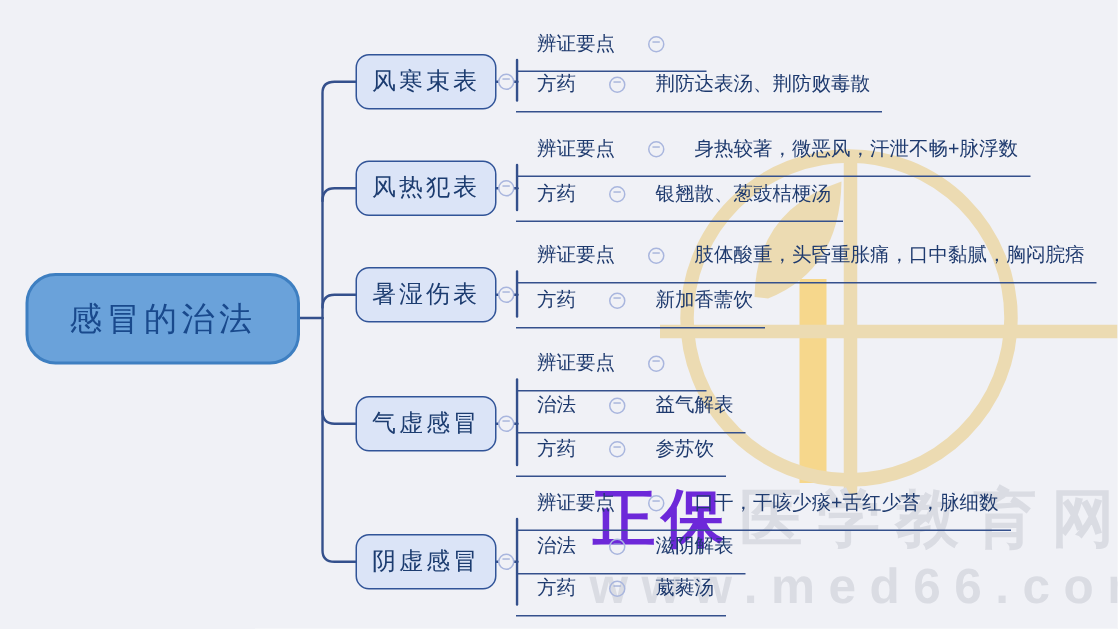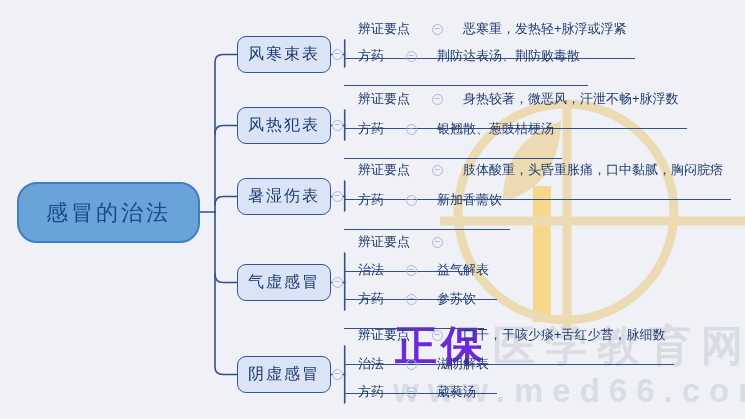--- a/index.html
+++ b/index.html
@@ -46,21 +46,21 @@
     border:1px solid #a9b6de;border-radius:50%;
     color:#93a4d4;font-size:10px;line-height:8px;text-align:center;
     display:inline-block;flex:0 0 auto;
   }
   .collapse.big{position:absolute;left:332px;background:#f0f1f6;z-index:3;}
   .c1{top:49px}.c2{top:120px}.c3{top:191px}.c4{top:277px}.c5{top:369px}
   
   .row{
     position:absolute;left:344px;height:22px;box-sizing:content-box;
     display:inline-flex;align-items:center;
-    padding:0 8px 18px 14px;
+    padding:0 8px 7px 14px;
     border-bottom:1.6px solid #34508c;
     color:#1e3a6e;font-size:13px;white-space:nowrap;z-index:2;
   }
   .row .row-label{margin-right:22px;}
   .row .collapse{margin-right:20px;}
   .r-b1-0{top:18px}.r-b1-1{top:45px}
   .r-b2-0{top:88px}.r-b2-1{top:118px}
   .r-b3-0{top:159px}.r-b3-1{top:189px}
   .r-b4-0{top:231px}.r-b4-1{top:259px}.r-b4-2{top:288px}
   .r-b5-0{top:324px}.r-b5-1{top:353px}.r-b5-2{top:381px}
@@ -122,21 +122,20 @@
 
   <span class="collapse big c1">−</span>
   <span class="collapse big c2">−</span>
   <span class="collapse big c3">−</span>
   <span class="collapse big c4">−</span>
   <span class="collapse big c5">−</span>
 
   <div class="row r-b1-0">
     <span class="row-label">辨证要点</span>
     <span class="collapse">−</span>
-    <span class="row-value">恶寒重，发热轻+脉浮或浮紧</span>
   </div>
   <div class="row r-b1-1">
     <span class="row-label">方药</span>
     <span class="collapse">−</span>
     <span class="row-value">荆防达表汤、荆防败毒散</span>
   </div>
 
   <div class="row r-b2-0">
     <span class="row-label">辨证要点</span>
     <span class="collapse">−</span>

